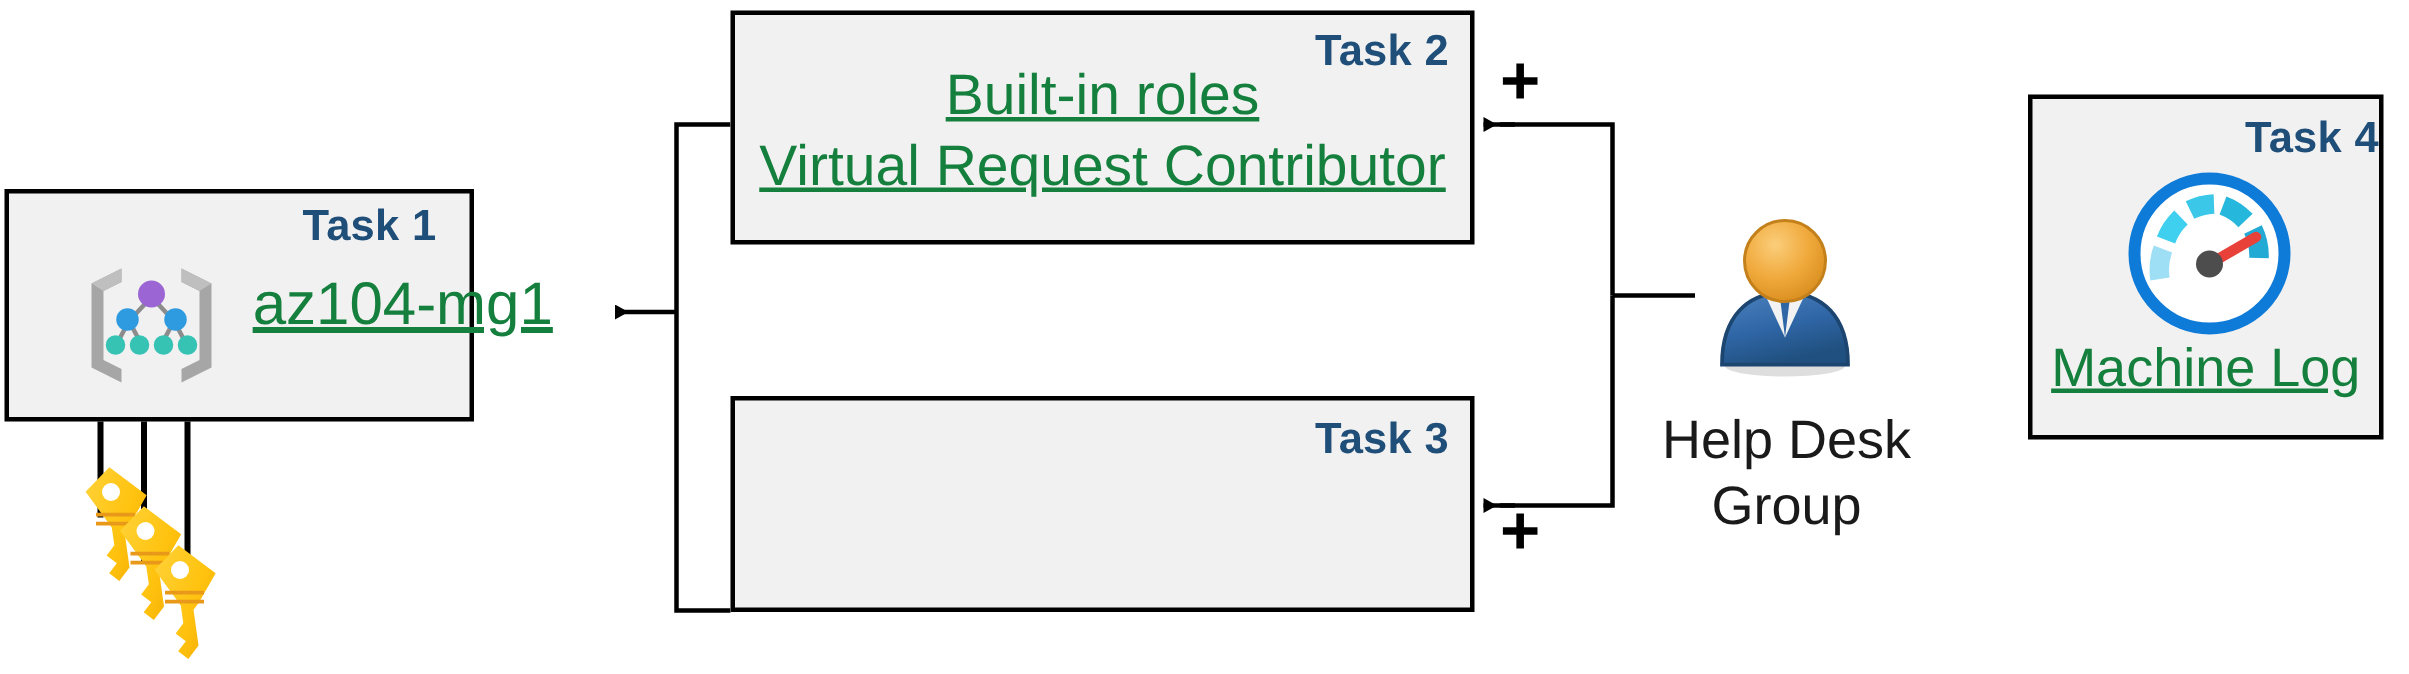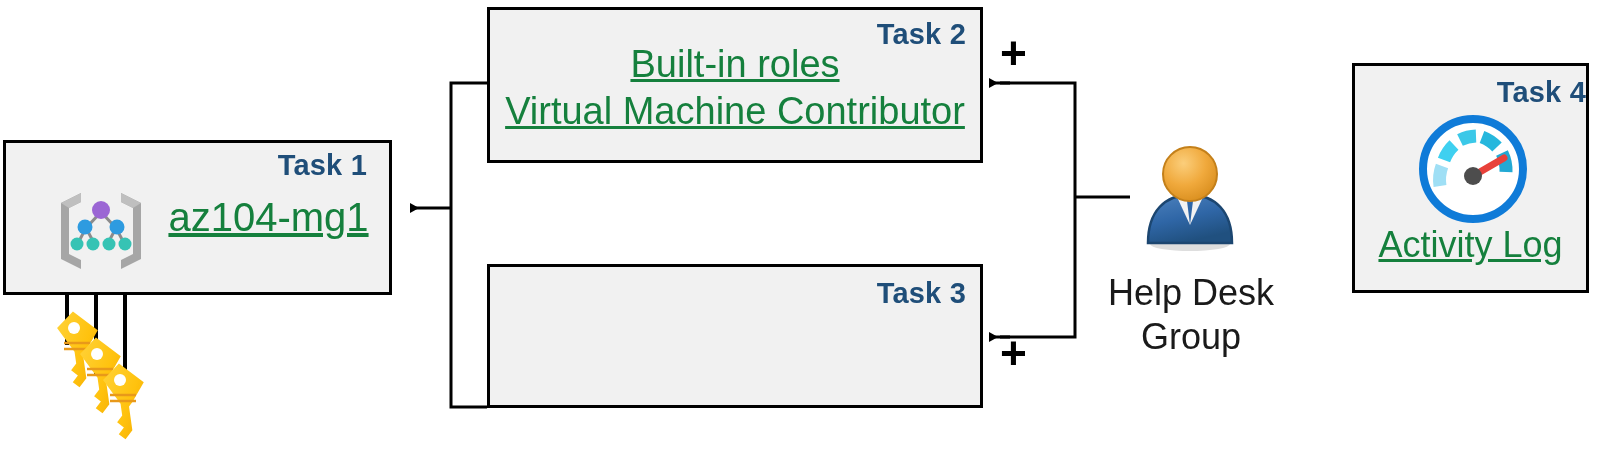--- a/index.html
+++ b/index.html
@@ -37,21 +37,21 @@
   .task-text {
     position: absolute;
     color: #15803d;
     font-weight: 400;
     white-space: nowrap;
     text-align: center;
     text-decoration: underline;
   }
 
   
-  #task1 { left: 3px; top: 140px; width: 389px; height: 155px; }
+  #task1 { left: 3px; top: 126px; width: 313px; height: 155px; }
   #task1-badge { right: 22px; top: 6px; }
   #task1-label {
     left: 150px; top: 52px; width: 225px;
     font-size: 40px; text-align: center;
   }
   #mg-icon { position: absolute; left: 45px; top: 38px; width: 100px; height: 100px; }
 
   
   #task2 { left: 487px; top: 7px; width: 496px; height: 156px; }
   #task2-badge { right: 14px; top: 8px; }
@@ -186,21 +186,21 @@
         <circle cx="74" cy="63" r="6.5" fill="#36C3B4"></circle>
       </svg>
     </span>
 
     <span class="task-text" id="task1-label">az104-mg1</span>
   </div>
 
   <div class="task-box" id="task2">
     <span class="task-badge" id="task2-badge">Task 2</span>
     <span class="task-text" id="task2-line1">Built-in roles</span>
-    <span class="task-text" id="task2-line2">Virtual Machine Contributor</span>
+    <span class="task-text" id="task2-line2">Virtual Request Contributor</span>
   </div>
 
   <div class="task-box" id="task3">
     <span class="task-badge" id="task3-badge">Task 3</span>
   </div>
 
   <div class="task-box" id="task4">
     <span class="task-badge" id="task4-badge">Task 4</span>
 
     <span id="gauge-icon">
@@ -213,21 +213,21 @@
           <path d="M42,26 A40,40 0 0,1 58,22" stroke="#3BC8E8"></path>
           <path d="M64,23 A40,40 0 0,1 79,33" stroke="#26B7DD"></path>
           <path d="M84,39 A40,40 0 0,1 88,58" stroke="#22A9D4"></path>
         </g>
 
         <line x1="55" y1="62" x2="86" y2="44" stroke="#E8413A" stroke-width="7" stroke-linecap="round"></line>
         <circle cx="55" cy="62" r="9" fill="#4D4D4D"></circle>
       </svg>
     </span>
 
-    <span class="task-text" id="task4-label">Activity Log</span>
+    <span class="task-text" id="task4-label">Machine Log</span>
   </div>
 
   <span id="persona">
     <svg viewBox="0 0 120 120" width="120" height="120" xmlns="http://www.w3.org/2000/svg">
       <defs>
         <radialGradient id="headGrad" cx="38%" cy="30%" r="75%">
           <stop offset="0%" stop-color="#FBCE7B"></stop>
           <stop offset="55%" stop-color="#F0A93C"></stop>
           <stop offset="100%" stop-color="#D98E1E"></stop>
         </radialGradient>

